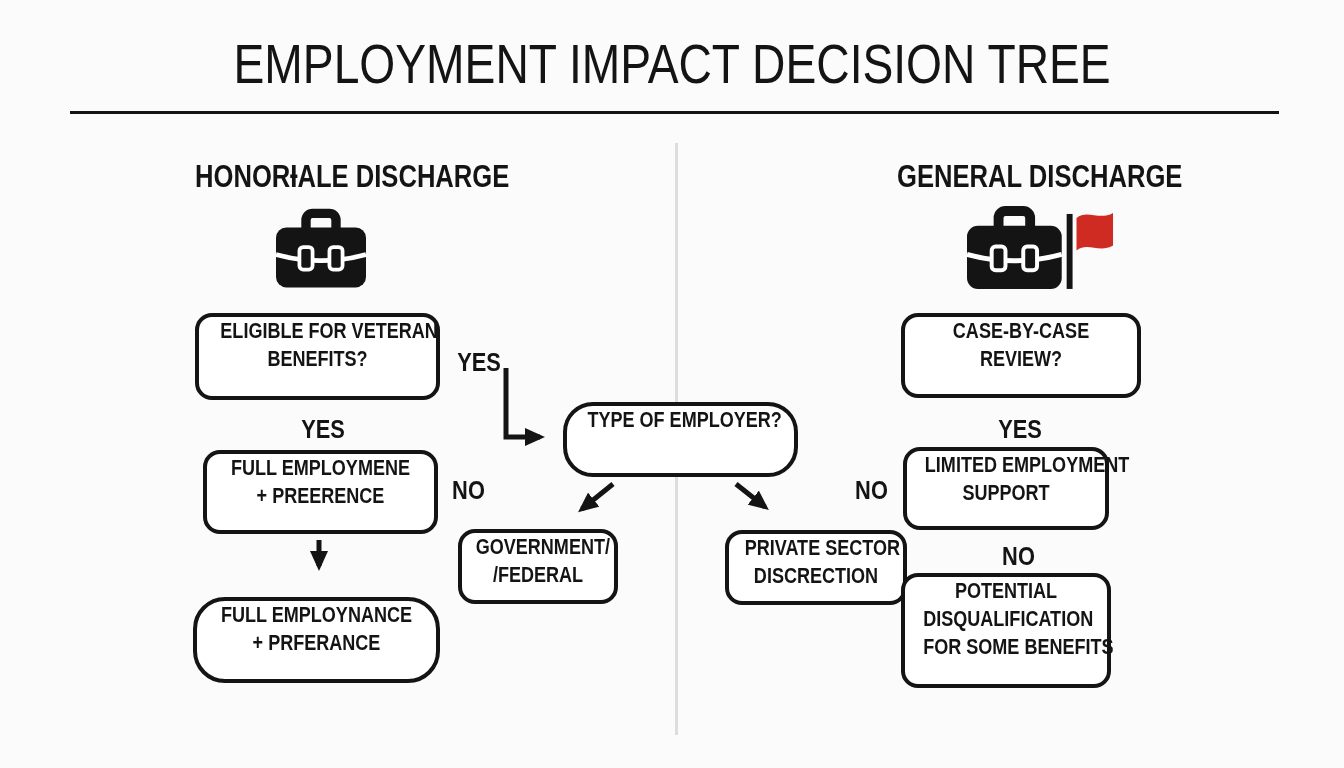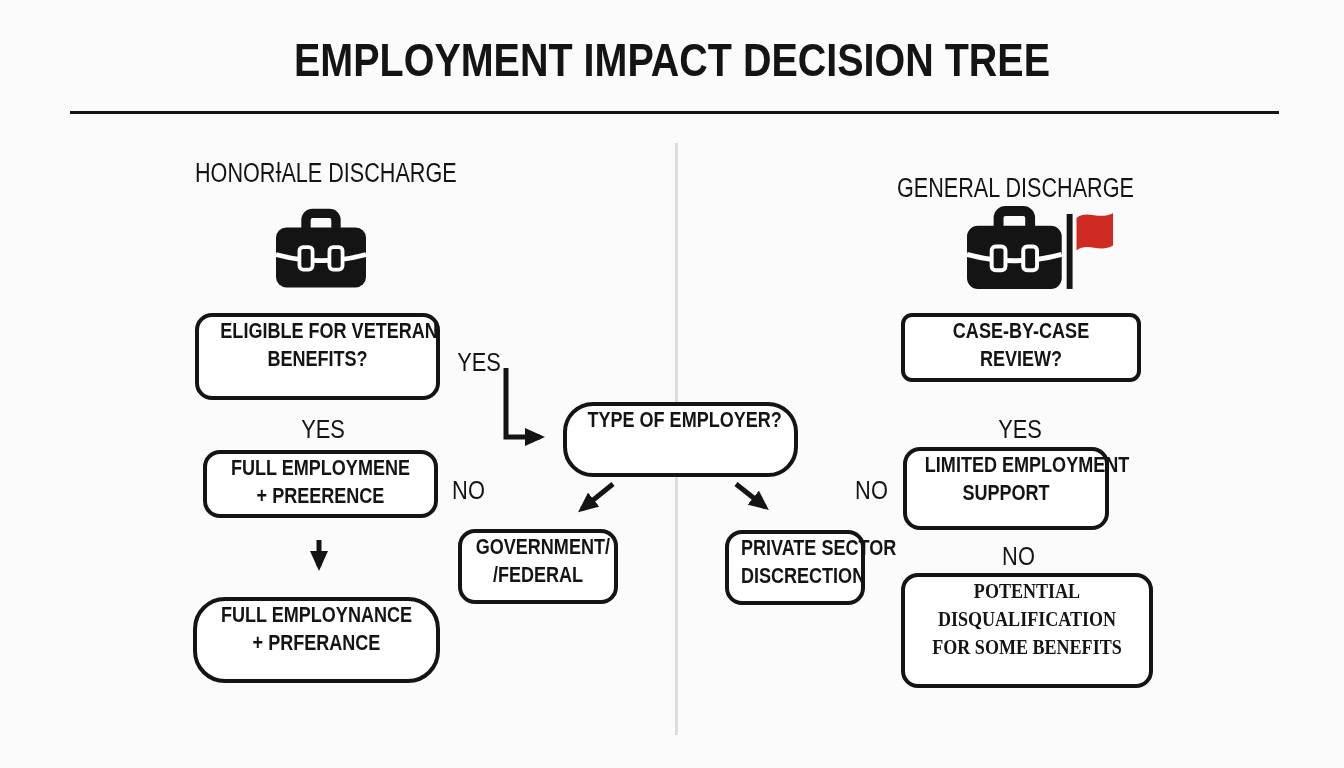--- a/index.html
+++ b/index.html
@@ -6,47 +6,47 @@
   html, body { width: 1344px; height: 768px; }
   body {
     position: relative;
     background: #fbfbfb;
     font-family: "Liberation Sans", "DejaVu Sans", sans-serif;
     color: #141414;
     overflow: hidden;
   }
   .title {
     position: absolute; left: 0; right: 0; top: 32px;
-    text-align: center; font-size: 47px; font-weight: bold;
+    text-align: center; font-size: 55px; font-weight: normal;
     letter-spacing: 0px; white-space: nowrap;
   }
   .title span { display: inline-block; transform: scaleX(0.84); }
   .hrule {
     position: absolute; left: 70px; top: 111px; width: 1209px; height: 3px;
     background: #141414;
   }
   .divider {
     position: absolute; left: 675px; top: 143px; width: 3px; height: 592px;
     background: #dcdedd;
   }
   .hdr {
-    position: absolute; font-size: 27px; font-weight: normal; white-space: nowrap;
+    position: absolute; font-size: 32px; font-weight: bold; white-space: nowrap;
   }
   .hdr span { display: inline-block; transform: scaleX(0.80); transform-origin: left center; }
   .box {
     position: absolute; background: #ffffff; border: 4px solid #141414;
     border-radius: 17px; display: flex; justify-content: center;
     text-align: center; z-index: 2;
   }
   .box .txt {
     font-size: 22px; font-weight: bold; line-height: 1.28; width: 100%;
     transform: scaleX(0.82); white-space: nowrap;
   }
   .lbl {
-    position: absolute; font-size: 26px; font-weight: normal; text-align: center;
+    position: absolute; font-size: 26px; font-weight: bold; text-align: center;
     width: 70px; white-space: nowrap;
   }
   .lbl span { display: inline-block; transform: scaleX(0.84); }
   .icon-wrap { position: absolute; z-index: 2; }
   svg.connectors { position: absolute; left: 0; top: 0; z-index: 1; }
 </style>
 </head>
 <body>
 
 <div class="title">
@@ -86,21 +86,21 @@
   <div class="txt">
     <div>ELIGIBLE FOR VETERAN</div>
     <div>BENEFITS?</div>
   </div>
 </div>
 
 <div class="lbl" style="left:288px; top:414px;">
   <span>YES</span>
 </div>
 
-<div class="box" style="left:203px; top:450px; width:235px; height:68px;">
+<div class="box" style="left:203px; top:450px; width:235px; height:84px;">
   <div class="txt">
     <div>FULL EMPLOYMENE</div>
     <div>+ PREERENCE</div>
   </div>
 </div>
 
 <div class="box" style="left:193px; top:597px; width:247px; height:86px;border-radius:32px;">
   <div class="txt">
     <div>FULL EMPLOYNANCE</div>
     <div>+ PRFERANCE</div>
@@ -124,44 +124,44 @@
   <span>NO</span>
 </div>
 
 <div class="box" style="left:458px; top:529px; width:160px; height:75px;">
   <div class="txt">
     <div>GOVERNMENT/</div>
     <div>/FEDERAL</div>
   </div>
 </div>
 
-<div class="box" style="left:725px; top:530px; width:140px; height:75px;">
+<div class="box" style="left:725px; top:530px; width:182px; height:75px;">
   <div class="txt">
     <div>PRIVATE SECTOR</div>
     <div>DISCRECTION</div>
   </div>
 </div>
 
-<div class="hdr" style="left:897px; top:173px;">
+<div class="hdr" style="left:897px; top:158px;">
   <span>GENERAL DISCHARGE</span>
 </div>
 
 <div class="icon-wrap" style="left:967px; top:206px;">
   <svg width="148" height="83" viewBox="0 0 150 84">
     <rect x="32" y="5" width="32" height="26" rx="7" fill="none" stroke="#141414" stroke-width="10"></rect>
     <rect x="0" y="20" width="96" height="64" rx="11" fill="#141414"></rect>
     <path d="M0 49 Q48 62 96 49" stroke="#ffffff" stroke-width="5" fill="none"></path>
     <rect x="25" y="41" width="14" height="24" rx="4" fill="#141414" stroke="#ffffff" stroke-width="4"></rect>
     <rect x="57" y="41" width="14" height="24" rx="4" fill="#141414" stroke="#ffffff" stroke-width="4"></rect>
     <rect x="101" y="8" width="6" height="76" fill="#141414"></rect>
     <path d="M111 12 C 122 3, 134 15, 148 7 L148 40 C 134 48, 122 36, 111 45 Z" fill="#cf2b22"></path>
   </svg>
 </div>
 
-<div class="box" style="left:901px; top:313px; width:240px; height:69px;border-radius:11px;">
+<div class="box" style="left:901px; top:313px; width:240px; height:85px;">
   <div class="txt">
     <div>CASE-BY-CASE</div>
     <div>REVIEW?</div>
   </div>
 </div>
 
 <div class="lbl" style="left:985px; top:414px;">
   <span>YES</span>
 </div>
 
@@ -169,19 +169,19 @@
   <div class="txt">
     <div>LIMITED EMPLOYMENT</div>
     <div>SUPPORT</div>
   </div>
 </div>
 
 <div class="lbl" style="left:983px; top:541px;">
   <span>NO</span>
 </div>
 
-<div class="box" style="left:901px; top:573px; width:252px; height:115px;font-family:Liberation Serif, serif;">
+<div class="box" style="left:901px; top:573px; width:210px; height:115px;">
   <div class="txt">
     <div>POTENTIAL</div>
     <div>DISQUALIFICATION</div>
     <div>FOR SOME BENEFITS</div>
   </div>
 </div>
 
 </body></html>

